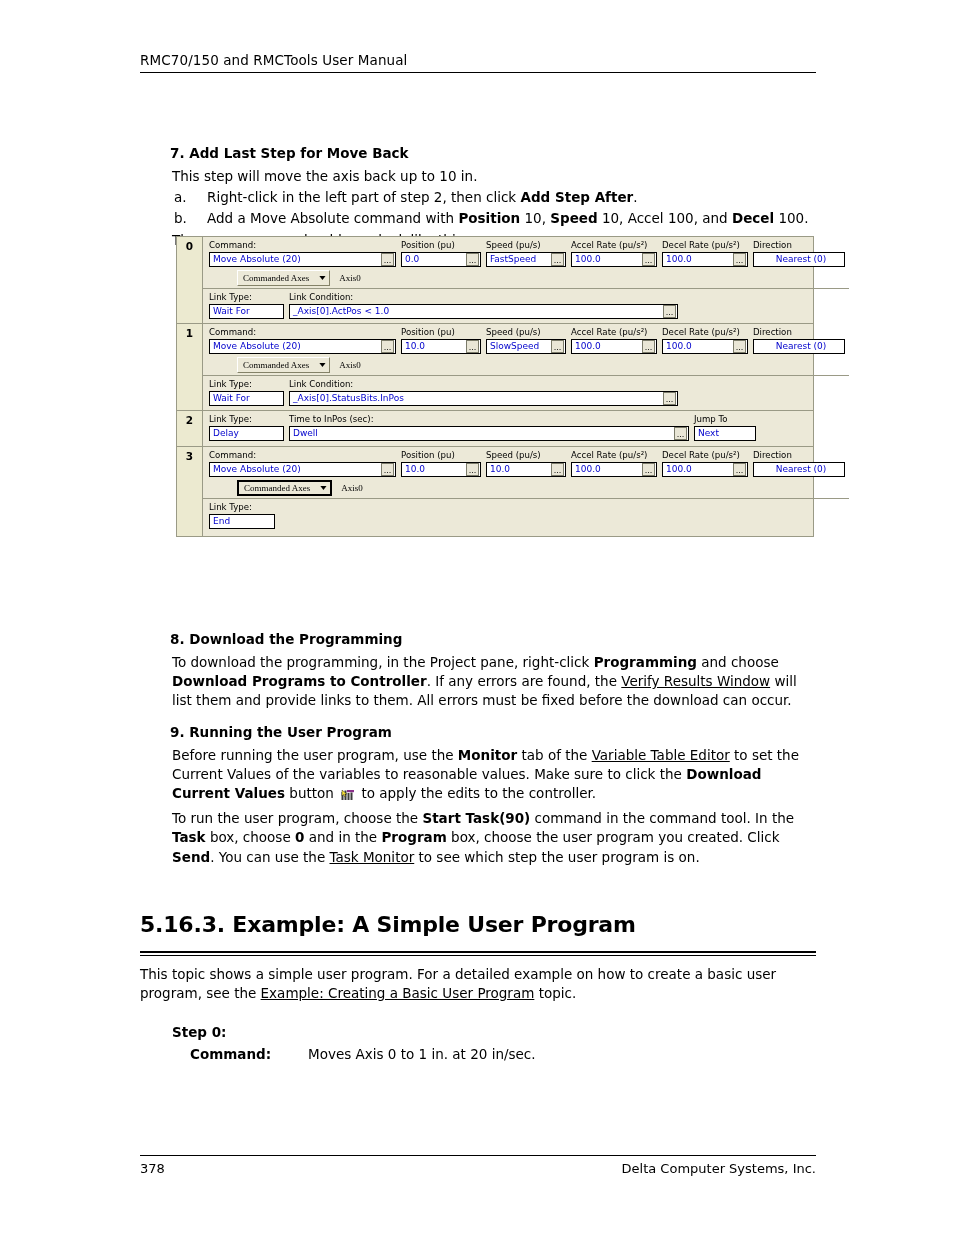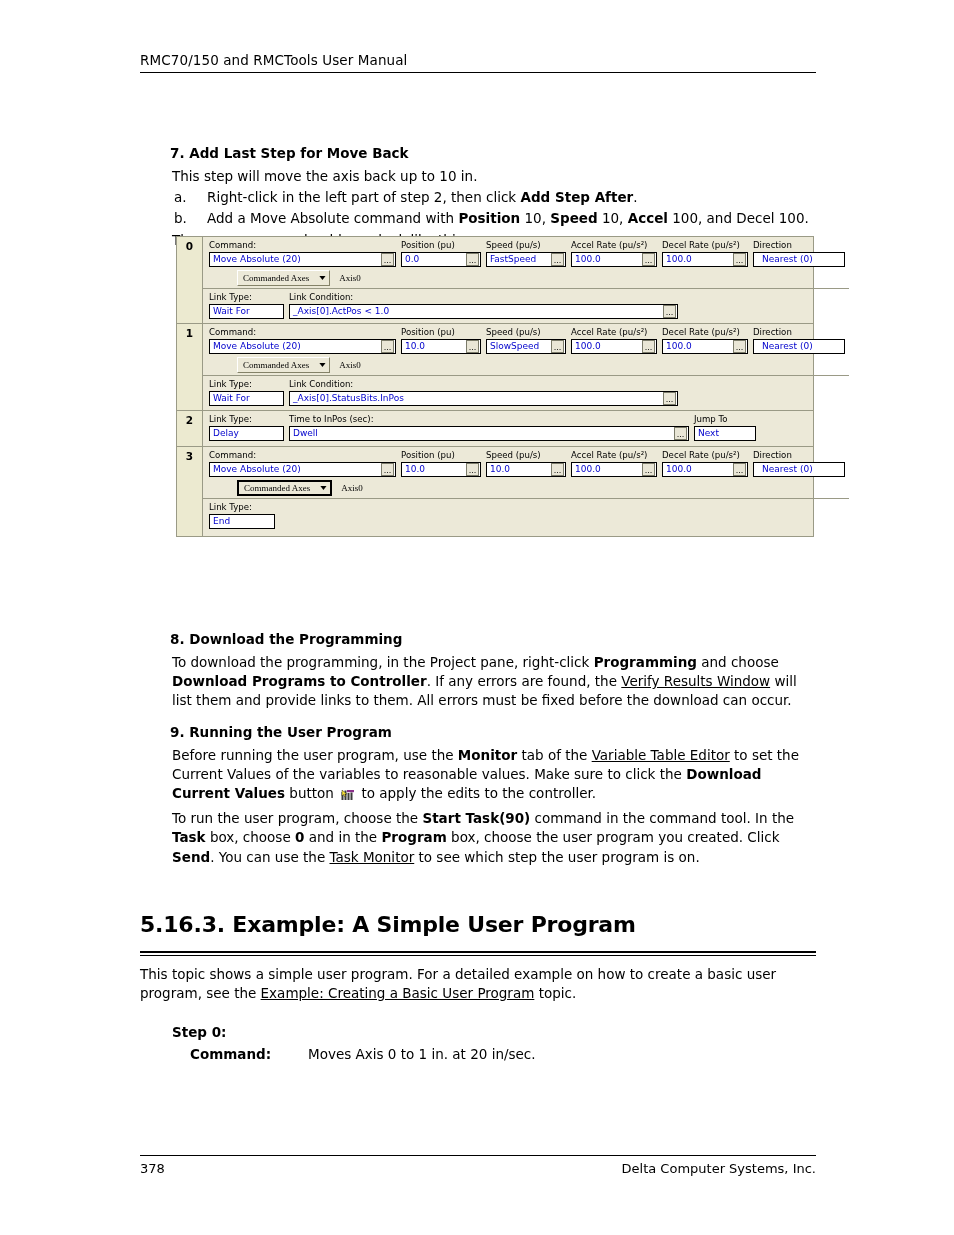--- a/index.html
+++ b/index.html
@@ -144,21 +144,21 @@
   .ibox .val {
     flex: 1;
     font-size: 9px;
     color: #0000cc;
     padding-left: 3px;
     line-height: 13px;
     white-space: nowrap;
     overflow: hidden;
     border-radius: 6px;
   }
-  .ibox .val.right { text-align: left; padding-right: 4px; padding-left: 8px; }
+  .ibox .val.right { text-align: center; padding-right: 4px; padding-left: 8px; }
   .ell {
     width: 13px;
     min-width: 13px;
     height: 13px;
     margin-right: 1px;
     background: #e9e6d6;
     border: 1px solid #7b7b6a;
     box-sizing: border-box;
     font-size: 8px;
     line-height: 8px;
@@ -288,21 +288,21 @@
   <div class="content">
     <div class="h-step">7. Add Last Step for Move Back</div>
     <div class="para">This step will move the axis back up to 10 in.</div>
     <ul class="alist">
       <li>
         <span class="mk">a.</span>
         <span id="s7a"><span>Right-click in the left part of step 2, then click </span><span style="font-weight: bold;">Add Step After</span><span>.</span></span>
       </li>
       <li>
         <span class="mk">b.</span>
-        <span id="s7b"><span>Add a Move Absolute command with </span><span style="font-weight: bold;">Position</span><span> 10, </span><span style="font-weight: bold;">Speed</span><span> 10, </span><span style="font-weight: bold;">Accel</span><span> 100, and </span><span style="font-weight: normal;">Decel</span><span> 100.</span></span>
+        <span id="s7b"><span>Add a Move Absolute command with </span><span style="font-weight: bold;">Position</span><span> 10, </span><span style="font-weight: bold;">Speed</span><span> 10, </span><span style="font-weight: normal;">Accel</span><span> 100, and </span><span style="font-weight: bold;">Decel</span><span> 100.</span></span>
       </li>
     </ul>
     <div class="para-flush">The user program should now look like this:</div>
   </div>
 
   <div class="prog">
 
     <div class="step">
       <div class="step-num">0</div>
       <div class="step-body">

